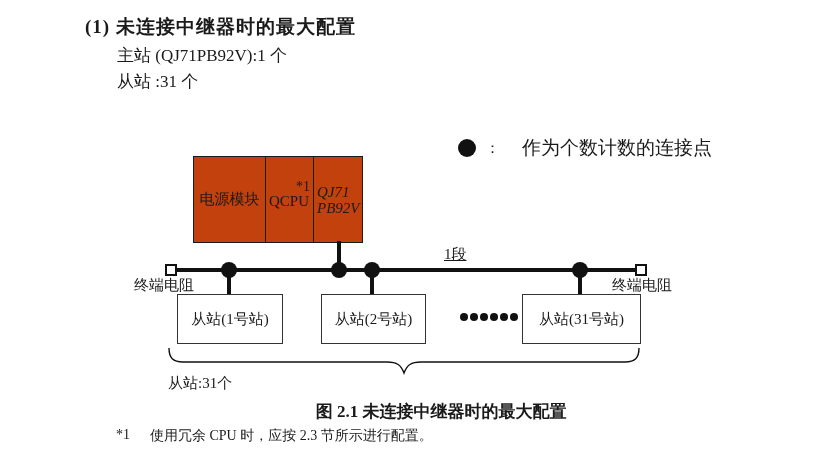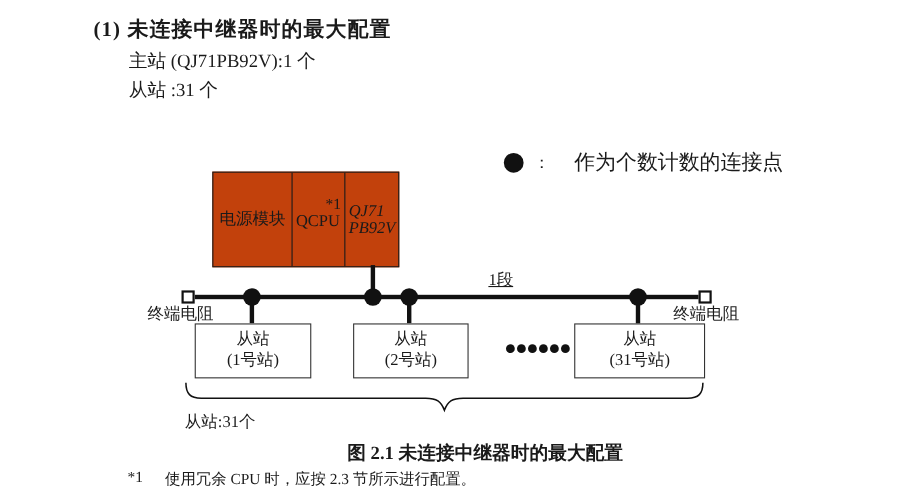--- a/index.html
+++ b/index.html
@@ -34,21 +34,21 @@
   .legend-sep{font-size:15px;margin-left:9px;}
   .legend-text{font-size:19px;margin-left:22px;white-space:nowrap;}
   
   .bus{left:177px;top:268px;width:460px;height:4px;background:#111;}
   .term-sq{width:8px;height:8px;background:#fff;border:2px solid #111;}
   .bus-dot{width:16px;height:16px;border-radius:50%;background:#111;}
   .vline{width:4px;background:#111;}
   
   .slave-box{
     top:294px;height:48px;border:1.5px solid #333;background:#fff;
-    display:flex;flex-direction:column;align-items:center;justify-content:center;
+    display:flex;flex-direction:row;align-items:center;justify-content:center;
     font-size:15px;line-height:19px;text-align:center;
   }
   .ellipsis{left:460px;top:313px;display:flex;gap:2px;}
   .edot{width:8px;height:8px;border-radius:50%;background:#111;}
   .brace-label{left:168px;top:374px;width:472px;text-align:left;font-size:15px;}
   .caption{left:241px;top:400px;width:400px;text-align:center;font-size:17px;font-weight:bold;white-space:nowrap;}
   .footnote-marker{left:116px;top:427px;font-size:14px;}
   .footnote-text{left:150px;top:427px;font-size:14px;white-space:nowrap;}
 </style>
 </head>

